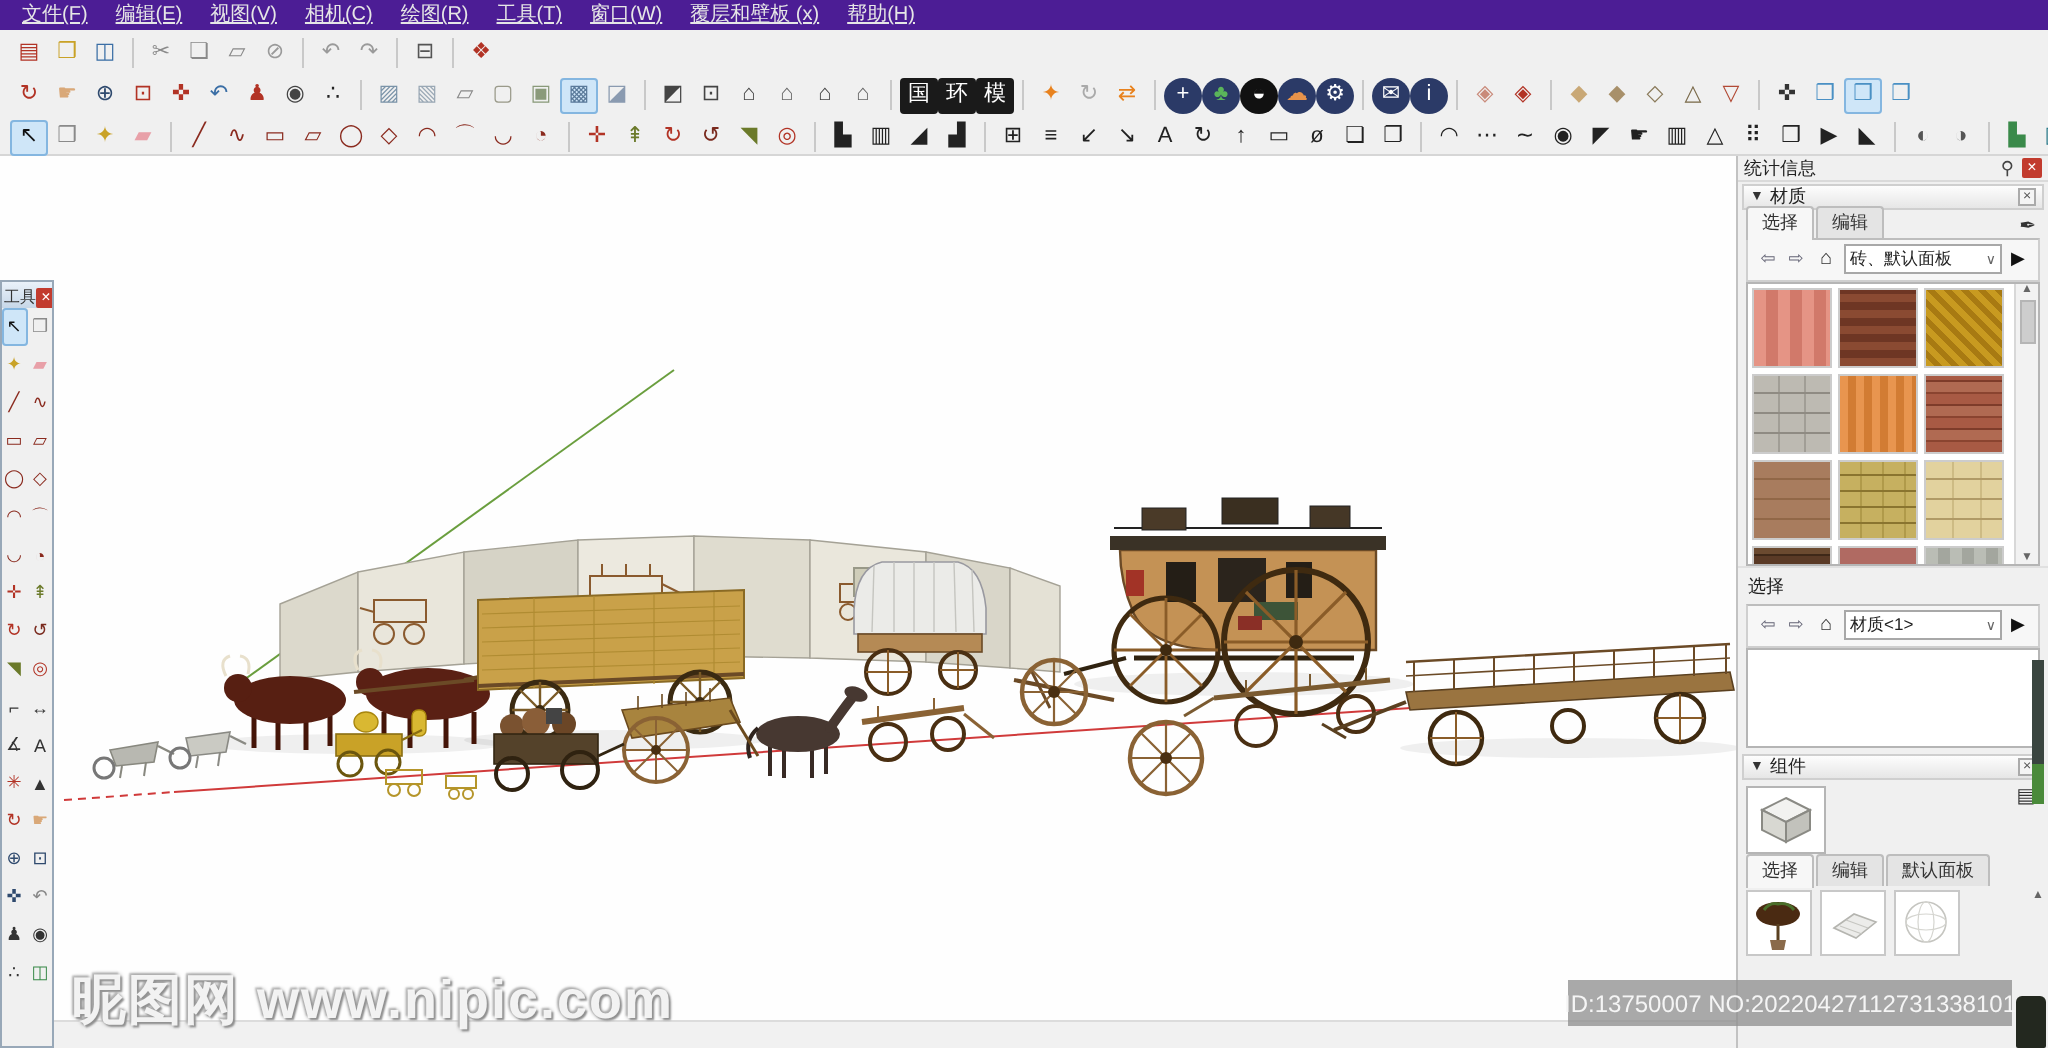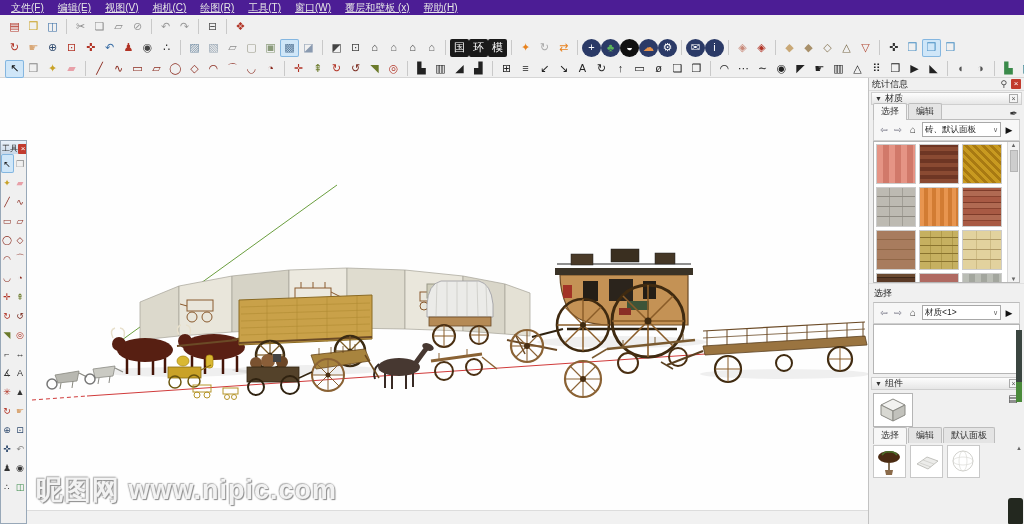--- a/index.html
+++ b/index.html
@@ -93,21 +93,21 @@
   .searchbox { flex:1; display:flex; align-items:center; height:15px; background:#fff; border:1px solid #a8a8a8; }
   .searchbox input { flex:1; border:none; outline:none; font-size:8.5px; padding:0 3px; min-width:0; font-family:inherit; }
   .searchbox input::placeholder { color:#999; }
   .thumbsrow { position:relative; display:flex; gap:4px; padding:2px 4px; }
   .cthumb { width:33px; height:33px; background:#fff; border:1px solid #c8c8c8; position:relative; }
   .thumbscroll { position:absolute; right:2px; top:2px; font-size:6px; color:#666; }
 
   
   .statusbar { position:absolute; left:0; top:510px; width:1024px; height:14px; background:#f1f1f1;
                border-top:1px solid #dcdcdc; z-index:5; }
-  .wm-site { position:absolute; left:36px; top:472px; z-index:40; font-size:27px; font-weight:bold;
+  .wm-site { position:absolute; left:36px; top:482px; z-index:40; font-size:27px; font-weight:bold;
              color:rgba(250,250,250,0.92); letter-spacing:1px;
              text-shadow:0 0 2px #9a9a9a, 1px 1px 1px #8a8a8a, -1px -1px 1px #bdbdbd; pointer-events:none; }
   .wm-idbar { position:absolute; left:784px; top:490px; width:222px; height:23px; background:rgba(145,145,145,0.78);
               color:#f5f5f5; font-size:12px; display:flex; align-items:center; justify-content:center;
               white-space:nowrap; z-index:40; pointer-events:none; }
   .wm-pen { position:absolute; left:1016px; top:330px; width:6px; height:72px; background:#3a4540; z-index:41; }
   .wm-pen-green { position:absolute; left:1016px; top:382px; width:6px; height:20px; background:#4a8a3a; z-index:42; }
   .wm-pen-tip { position:absolute; left:1008px; top:498px; width:15px; height:26px; background:#23281f;
                 border-radius:3px 3px 1px 1px; z-index:42; }
 </style>
@@ -748,17 +748,18 @@
         </svg>
         
       </div>
       <span class="thumbscroll">▲</span>
     </div>
   </div>
 
   <div class="statusbar"></div>
 
   <div class="wm-site">昵图网 www.nipic.com</div>
+  <div class="wm-idbar">ID:13750007 NO:20220427112731338101</div>
   <div class="wm-pen"></div>
   <div class="wm-pen-green"></div>
   <div class="wm-pen-tip"></div>
 
 </div>
 
 </body></html>

